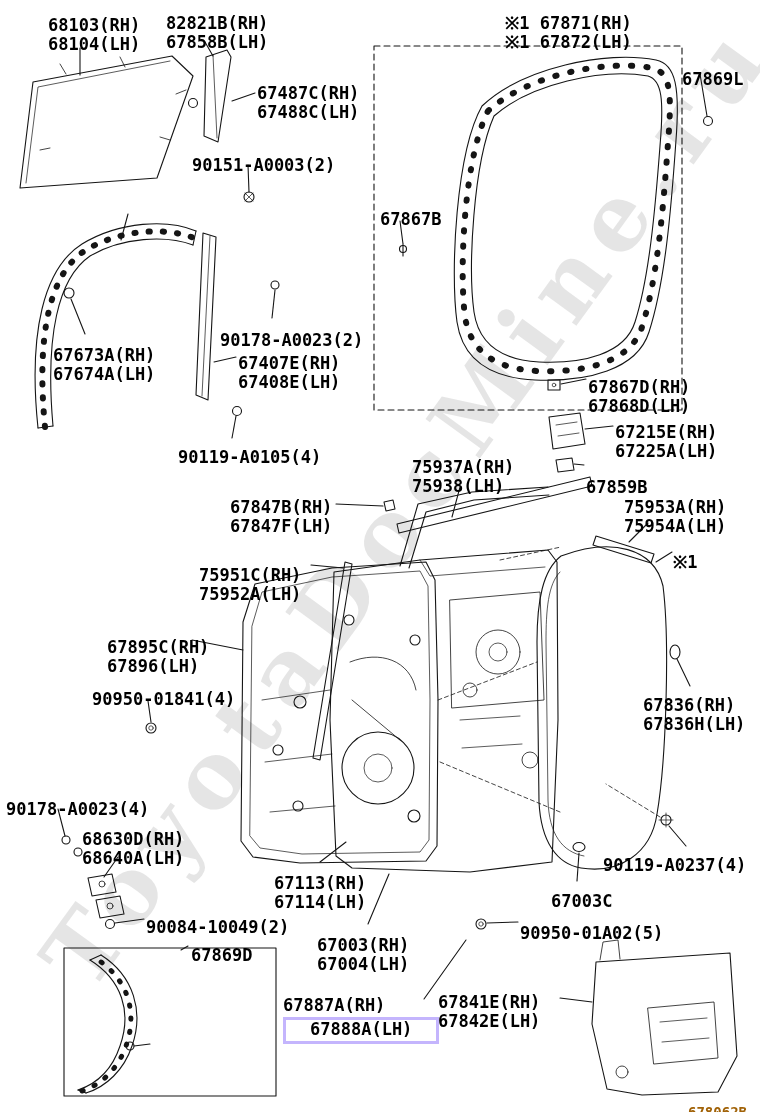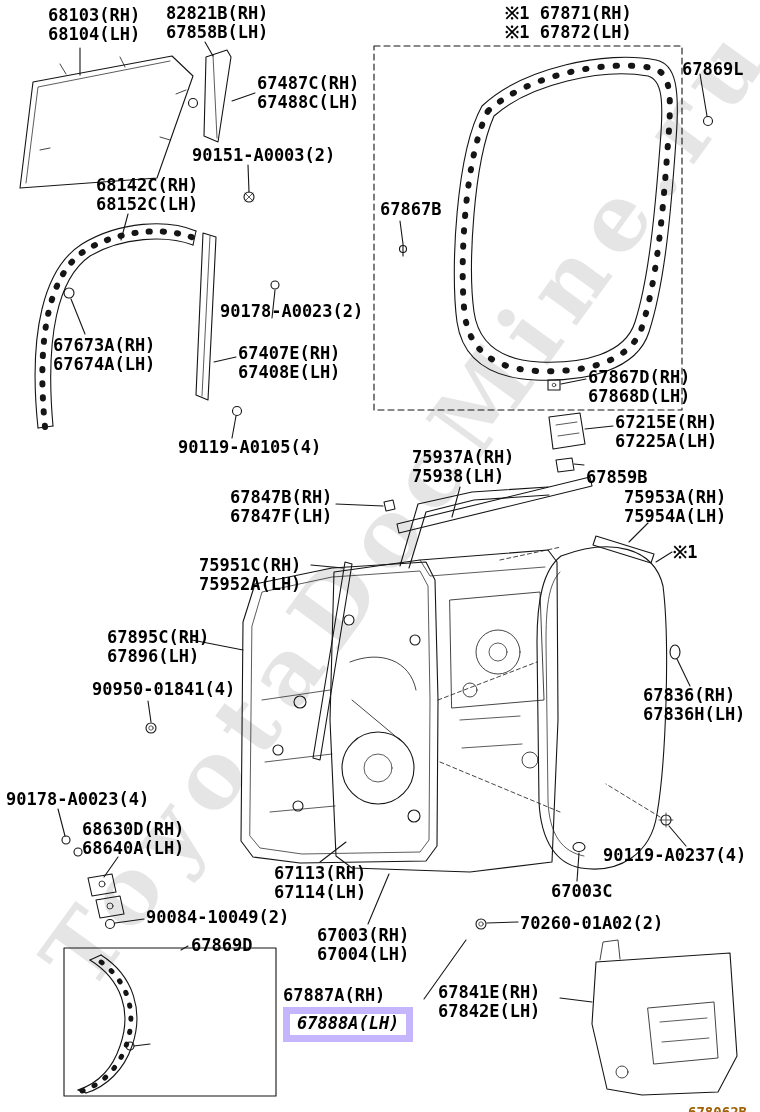--- a/index.html
+++ b/index.html
@@ -1,21 +1,21 @@
 <!DOCTYPE html>
 <html><head>
 <meta charset="utf-8">
 <style>
   html,body{margin:0;padding:0;background:#fff;}
   .page{position:relative;width:760px;height:1112px;background:#fff;overflow:hidden;
         font-family:"DejaVu Sans Mono",monospace;}
   svg.art{position:absolute;left:0;top:0;width:760px;height:1112px;}
   .lbl{position:absolute;font-weight:700;font-size:17px;line-height:1.14;color:#000;
-       white-space:nowrap;}
-  .lbl .hl-box{display:inline-block;border:7px solid #c4b5fd;padding:0 7px 1px;margin-top:2px;font-style:italic;}
+       white-space:nowrap;margin-top:10px;}
+  .lbl .hl-box{display:inline-block;border:3px solid #c4b5fd;padding:0 24px 1px;margin-top:2px;}
   .code{position:absolute;left:688px;top:1082px;font-weight:700;font-size:14px;color:#a16207;margin-top:22px;}
 </style>
 </head>
 <body>
 
 <div class="page">
 
   <svg class="art" viewBox="0 0 760 1112">
     <text x="90" y="995" transform="rotate(-54 90 995)" font-family="DejaVu Serif, serif" font-weight="bold" font-size="92" letter-spacing="14" fill="rgba(100,100,100,0.17)">ToyotaDocMine.ru</text>
 
@@ -194,28 +194,24 @@
   <div class="lbl" style="left:682px;top:60px">
     <div>67869L</div>
   </div>
   <div class="lbl" style="left:257px;top:74px">
     <div>67487C(RH)</div>
     <div>67488C(LH)</div>
   </div>
   <div class="lbl" style="left:192px;top:146px">
     <div>90151-A0003(2)</div>
   </div>
-  <div class="lbl" style="left:96px;top:176px">
-    <div>68142C(RH)</div>
-    <div>68152C(LH)</div>
-  </div>
   <div class="lbl" style="left:380px;top:200px">
     <div>67867B</div>
   </div>
-  <div class="lbl" style="left:220px;top:302px">
+  <div class="lbl" style="left:220px;top:321px">
     <div>90178-A0023(2)</div>
   </div>
   <div class="lbl" style="left:53px;top:336px">
     <div>67673A(RH)</div>
     <div>67674A(LH)</div>
   </div>
   <div class="lbl" style="left:238px;top:344px">
     <div>67407E(RH)</div>
     <div>67408E(LH)</div>
   </div>
@@ -284,21 +280,21 @@
     <div>90084-10049(2)</div>
   </div>
   <div class="lbl" style="left:191px;top:936px">
     <div>67869D</div>
   </div>
   <div class="lbl" style="left:317px;top:926px">
     <div>67003(RH)</div>
     <div>67004(LH)</div>
   </div>
   <div class="lbl" style="left:520px;top:914px">
-    <div>70260-01A02(2)</div>
+    <div>90950-01A02(5)</div>
   </div>
   <div class="lbl" style="left:283px;top:986px;width:154px;">
     <div>67887A(RH)</div>
     <div>
       <span class="hl-box">67888A(LH)</span>
     </div>
   </div>
   <div class="lbl" style="left:438px;top:983px">
     <div>67841E(RH)</div>
     <div>67842E(LH)</div>

